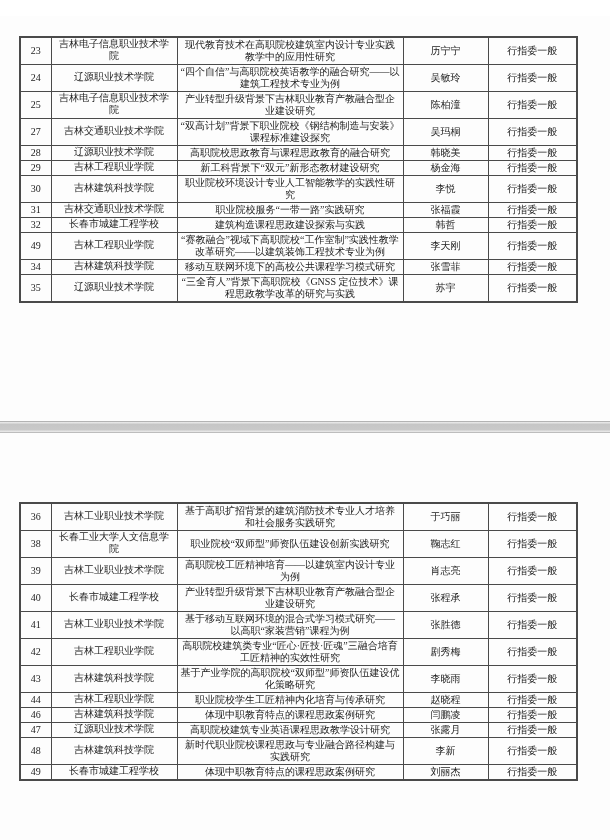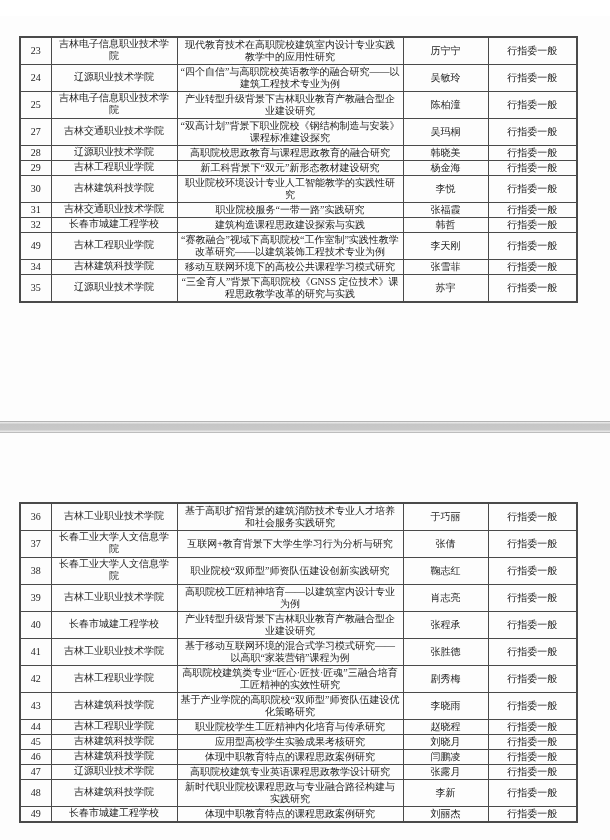--- a/index.html
+++ b/index.html
@@ -174,27 +174,20 @@
     </colgroup>
     <tbody>
         <tr>
           <td class="col-num">36</td>
           <td class="col-institution">吉林工业职业技术学院</td>
           <td class="col-title">基于高职扩招背景的建筑消防技术专业人才培养和社会服务实践研究</td>
           <td class="col-name">于巧丽</td>
           <td class="col-category">行指委一般</td>
         </tr>
         <tr>
-          <td class="col-num">37</td>
-          <td class="col-institution">长春工业大学人文信息学院</td>
-          <td class="col-title">互联网+教育背景下大学生学习行为分析与研究</td>
-          <td class="col-name">张倩</td>
-          <td class="col-category">行指委一般</td>
-        </tr>
-        <tr>
           <td class="col-num">38</td>
           <td class="col-institution">长春工业大学人文信息学院</td>
           <td class="col-title">职业院校“双师型”师资队伍建设创新实践研究</td>
           <td class="col-name">鞠志红</td>
           <td class="col-category">行指委一般</td>
         </tr>
         <tr>
           <td class="col-num">39</td>
           <td class="col-institution">吉林工业职业技术学院</td>
           <td class="col-title">高职院校工匠精神培育——以建筑室内设计专业为例</td>
@@ -230,27 +223,20 @@
           <td class="col-category">行指委一般</td>
         </tr>
         <tr>
           <td class="col-num">44</td>
           <td class="col-institution">吉林工程职业学院</td>
           <td class="col-title">职业院校学生工匠精神内化培育与传承研究</td>
           <td class="col-name">赵晓程</td>
           <td class="col-category">行指委一般</td>
         </tr>
         <tr>
-          <td class="col-num">45</td>
-          <td class="col-institution">吉林建筑科技学院</td>
-          <td class="col-title">应用型高校学生实验成果考核研究</td>
-          <td class="col-name">刘晓月</td>
-          <td class="col-category">行指委一般</td>
-        </tr>
-        <tr>
           <td class="col-num">46</td>
           <td class="col-institution">吉林建筑科技学院</td>
           <td class="col-title">体现中职教育特点的课程思政案例研究</td>
           <td class="col-name">闫鹏凌</td>
           <td class="col-category">行指委一般</td>
         </tr>
         <tr>
           <td class="col-num">47</td>
           <td class="col-institution">辽源职业技术学院</td>
           <td class="col-title">高职院校建筑专业英语课程思政教学设计研究</td>

